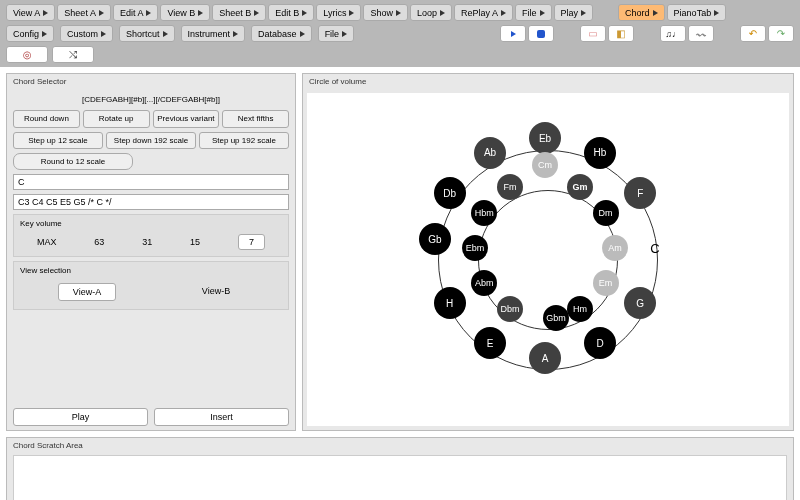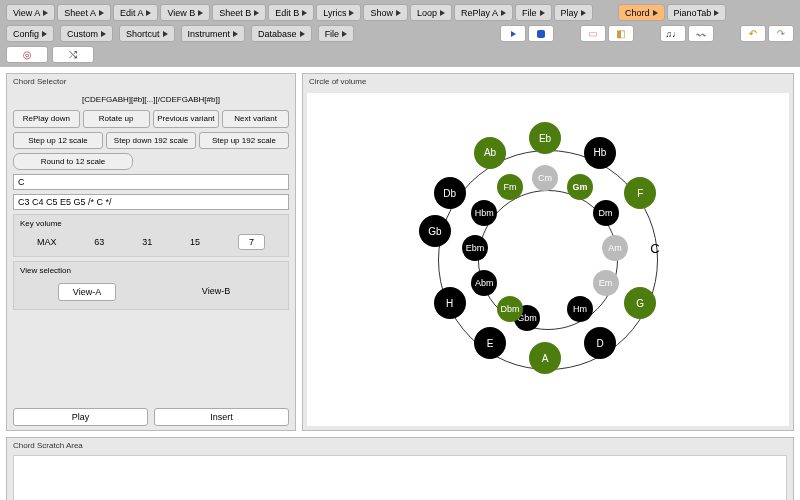--- a/index.html
+++ b/index.html
@@ -36,21 +36,21 @@
 .view-b { padding: 3px 14px; font-size: 9px; cursor: pointer; }
 
 .action-row { display: flex; gap: 6px; margin-top: auto; padding-top: 4px; }
 .action-row button { flex: 1; background: #fff; border: 1px solid #aaa; border-radius: 3px; padding: 3px; font-size: 9px; cursor: pointer; }
 
 .circle-canvas { background: #fff; margin: 4px; flex: 1; position: relative; }
 .node { position: absolute; border-radius: 50%; display: flex; align-items: center; justify-content: center; font-size: 10px; transform: translate(-50%, -50%); }
 .outer { width: 32px; height: 32px; }
 .inner { width: 26px; height: 26px; font-size: 9px; }
 .black { background: #000; color: #fff; }
-.dgray { background: #4d7c0f; color: #fff; }
+.dgray { background: #404040; color: #fff; }
 .lgray { background: #bbb; color: #fff; }
 .clabel { position: absolute; font-size: 13px; transform: translate(-50%, -50%); color: #000; }
 .ring { position: absolute; border: 1px solid #333; border-radius: 50%; }
 
 .scratch-wrap { margin: 0 6px 6px; border: 1px solid #bbb; background: #e8e8e8; }
 .scratch-area { background: #fff; margin: 2px 6px 6px; height: 66px; border: 1px solid #ccc; }
 </style>
 </head>
 <body>
 
@@ -178,28 +178,28 @@
       </button>
   </div>
 </div>
 
 <div class="main">
   <div class="panel left">
     <div class="panel-title">Chord Selector</div>
     <div class="chord-body">
       <div class="syntax">[CDEFGABH][#b][...][/CDEFGABH[#b]]</div>
       <div class="btn-row">
-        <button>RePlay
+        <button>Round
 down</button>
         <button>Rotate
 up</button>
         <button>Previous
 variant</button>
         <button>Next
-variant</button>
+fifths</button>
       </div>
       <div class="btn-row">
         <button>Step up
 12 scale</button>
         <button>Step down
 192 scale</button>
         <button>Step up
 192 scale</button>
       </div>
       <div><button class="round-btn">Round to 12 scale</button></div>
@@ -236,30 +236,30 @@
       <div class="ring" style="width:140px;height:140px;left:50%;top:50%;transform:translate(-50%,-50%);"></div>
     <div class="node outer dgray" style="left: 238px; top: 45px;">Eb</div>
         <div class="node outer black" style="left: 293px; top: 59.7372px;">Hb</div>
         <div class="node outer dgray" style="left: 333.263px; top: 100px;">F</div>
         <div class="clabel" style="left: 348px; top: 155px;">C</div>
         <div class="node outer dgray" style="left: 333.263px; top: 210px;">G</div>
         <div class="node outer black" style="left: 293px; top: 250.263px;">D</div>
         <div class="node outer dgray" style="left: 238px; top: 265px;">A</div>
         <div class="node outer black" style="left: 183px; top: 250.263px;">E</div>
         <div class="node outer black" style="left: 142.737px; top: 210px;">H</div>
-        <div class="node outer black" style="left: 128px; top: 138px;">Gb</div>
+        <div class="node outer black" style="left: 128px; top: 146px;">Gb</div>
         <div class="node outer black" style="left: 142.737px; top: 100px;">Db</div>
         <div class="node outer dgray" style="left: 183px; top: 59.7372px;">Ab</div>
-        <div class="node inner lgray" style="left: 238px; top: 85px;">Cm</div>
+        <div class="node inner lgray" style="left: 238px; top: 72px;">Cm</div>
         <div class="node inner dgray" style="left: 273px; top: 94.3782px; font-weight: bold;">Gm</div>
         <div class="node inner black" style="left: 298.622px; top: 120px;">Dm</div>
         <div class="node inner lgray" style="left: 308px; top: 155px;">Am</div>
         <div class="node inner lgray" style="left: 298.622px; top: 190px;">Em</div>
         <div class="node inner black" style="left: 273px; top: 215.622px;">Hm</div>
-        <div class="node inner black" style="left: 220px; top: 225px; text-align: right;">Gbm</div>
+        <div class="node inner black" style="left: 249px; top: 225px; text-align: right;">Gbm</div>
         <div class="node inner dgray" style="left: 203px; top: 215.622px;">Dbm</div>
         <div class="node inner black" style="left: 177.378px; top: 190px;">Abm</div>
         <div class="node inner black" style="left: 168px; top: 155px;">Ebm</div>
         <div class="node inner black" style="left: 177.378px; top: 120px;">Hbm</div>
         <div class="node inner dgray" style="left: 203px; top: 94.3782px;">Fm</div>
       </div>
   </div>
 </div>
 
 <div class="scratch-wrap">

